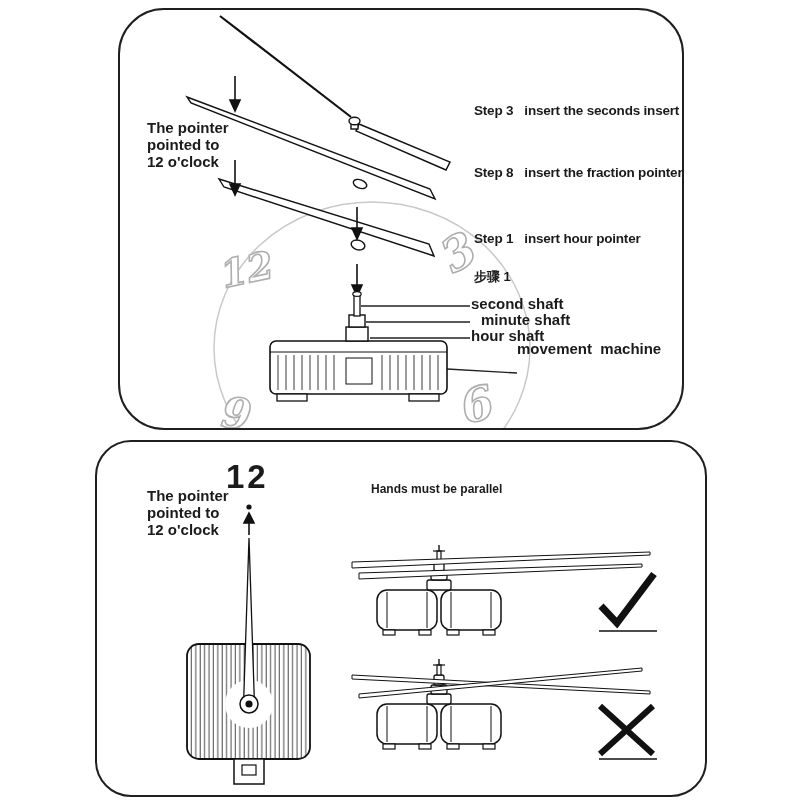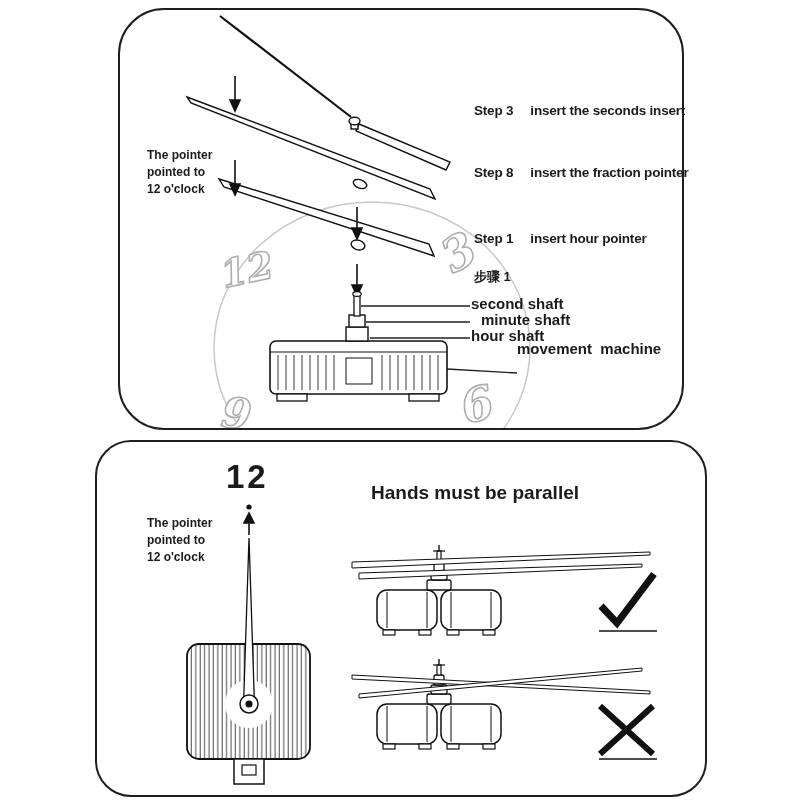--- a/index.html
+++ b/index.html
@@ -3,26 +3,26 @@
 <meta charset="utf-8">
 <style>
   html,body{margin:0;padding:0;}
   body{
     width:800px;height:800px;position:relative;background:#ffffff;
     font-family:"Liberation Sans",sans-serif;color:#1b1b1b;overflow:hidden;
   }
   .panel{position:absolute;background:#fff;border:2px solid #1f1f1f;}
   .panel svg{position:absolute;left:0;top:0;}
   .txt{position:absolute;font-weight:700;white-space:nowrap;}
-  .note{white-space:pre-line;font-size:12px;line-height:17px;font-weight:700;margin-top:28px;}
-  .step{position:absolute;display:flex;gap:17px;font-size:13.5px;font-weight:700;letter-spacing:-0.2px;}
+  .note{white-space:pre-line;font-size:15px;line-height:17px;font-weight:700;}
+  .step{position:absolute;display:flex;gap:11px;font-size:13.5px;font-weight:700;letter-spacing:-0.2px;}
   .shaft-label{font-size:15px;}
   .machine-label{font-size:15px;white-space:pre;}
   .big12{font-size:33px;letter-spacing:3px;font-weight:800;}
-  .heading{font-size:19px;}
+  .heading{font-size:12px;}
   .sub{font-size:13px;}
 </style>
 </head>
 <body>
 
 <div class="panel" style="left:118px;top:8px;width:562px;height:418px;border-radius:46px;">
   <svg viewBox="0 0 562 418" width="562" height="418">
 
     <g>
       <ellipse cx="252" cy="338" rx="158" ry="146" fill="none" stroke="#c9c9c9" stroke-width="1.5"></ellipse>

